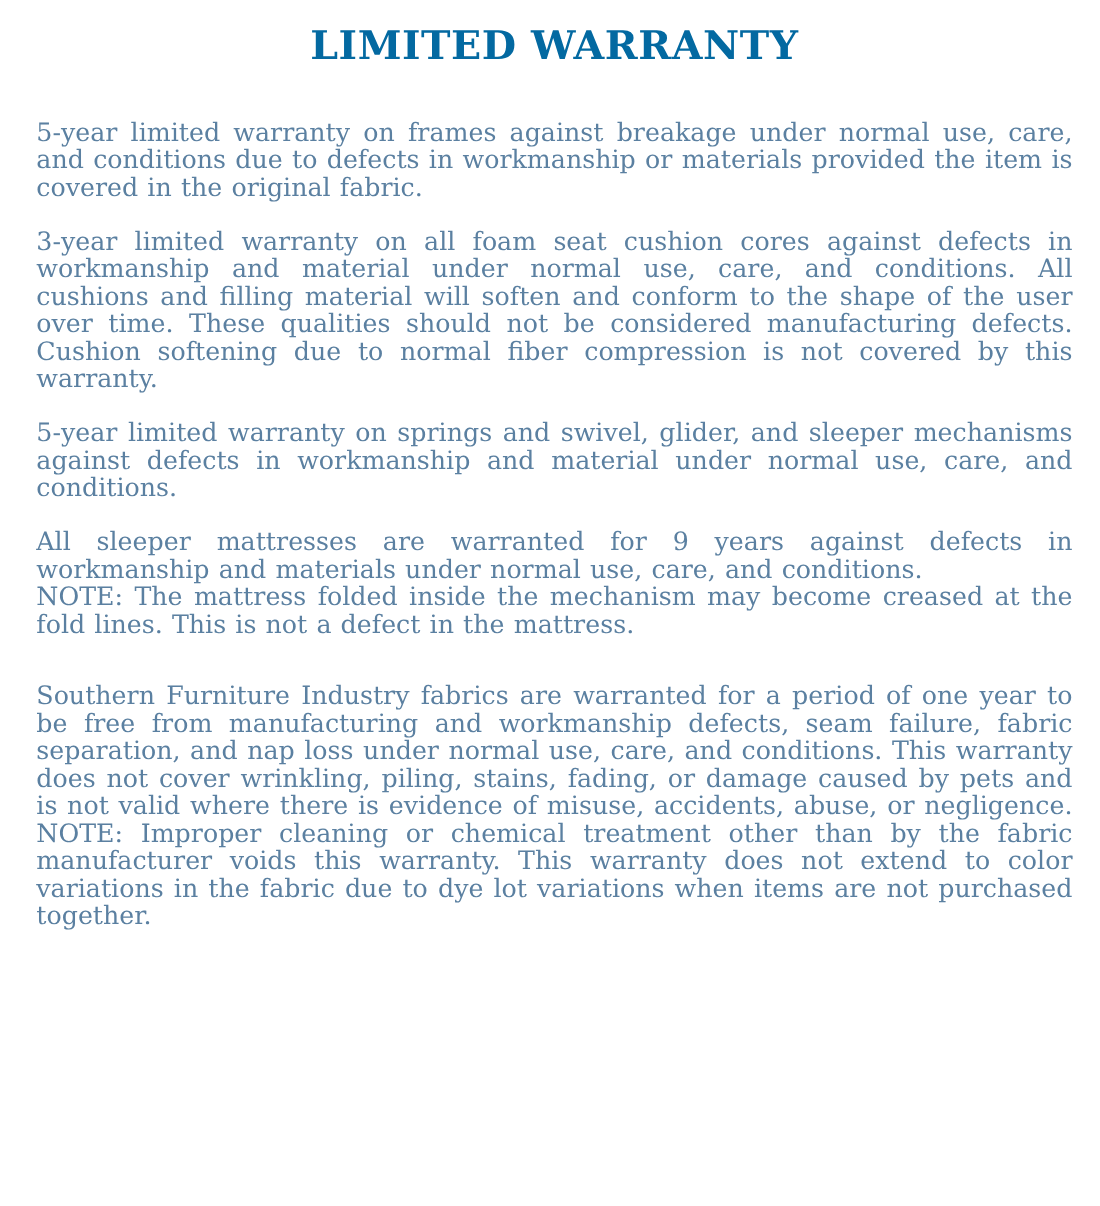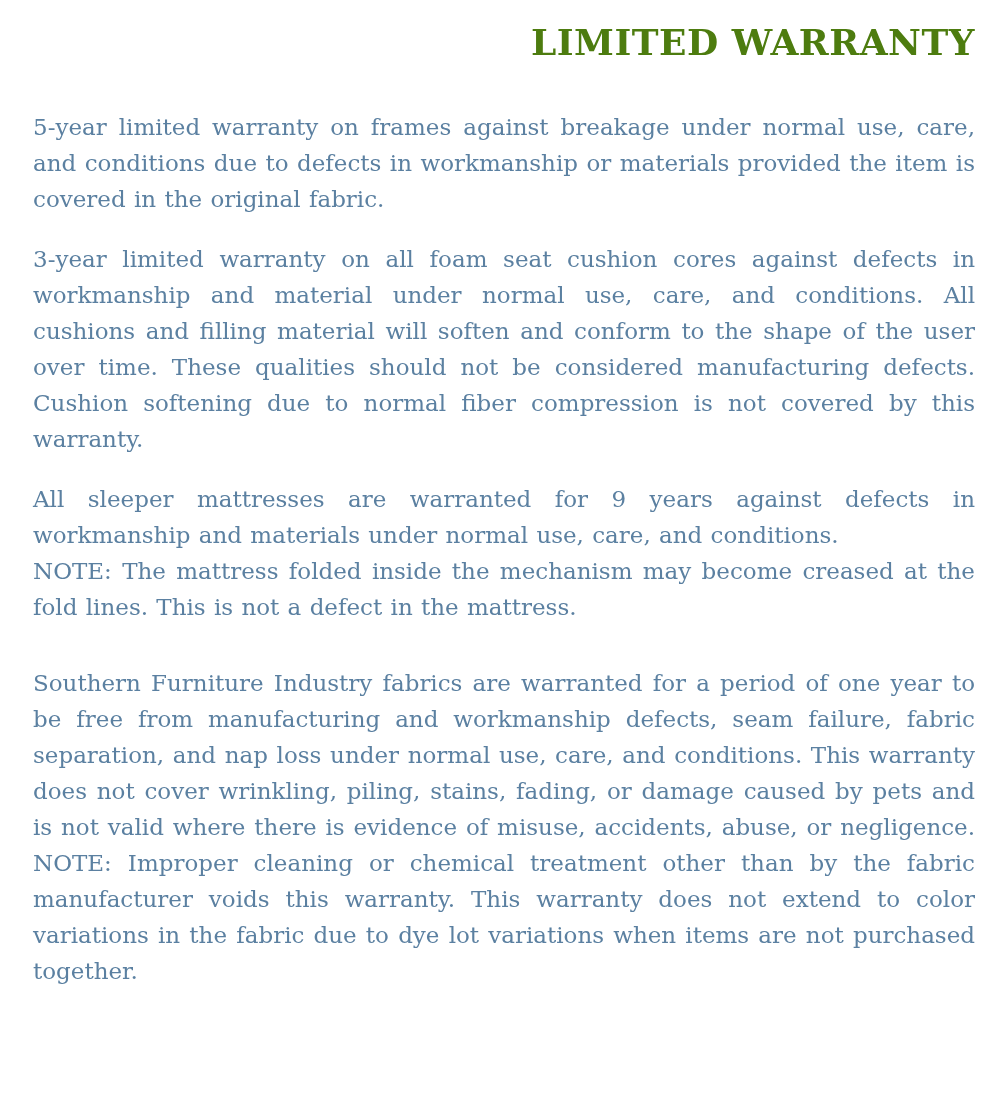--- a/index.html
+++ b/index.html
@@ -18,45 +18,46 @@
     width: 1000px;
     height: 1096px;
     padding: 12px 25px 0 33px;
   }
   .doc-title {
     font-family: "DejaVu Serif", serif;
     font-weight: bold;
     font-size: 36px;
     line-height: 1.25;
     letter-spacing: 0.5px;
-    text-align: right;
-    color: #4d7c0f;
+    text-align: center;
+    color: #0369a1;
     margin: 8px 0 44px 0;
   }
   .doc-paragraph {
     font-size: 23px;
-    line-height: 36px;
+    line-height: 25px;
     color: #5b80a1;
     text-align: justify;
     white-space: pre-line; 
     margin: 0 0 24px 0;
     word-spacing: 1px;
   }
   .gap-large {
     margin-top: 40px;
   }
 </style>
 </head>
 <body>
 
 <div class="doc">
   <h1 class="doc-title">LIMITED WARRANTY</h1>
 
   <p class="doc-paragraph">5-year limited warranty on frames against breakage under normal use, care, and conditions due to defects in workmanship or materials provided the item is covered in the original fabric.</p>
 
   <p class="doc-paragraph">3-year limited warranty on all foam seat cushion cores against defects in workmanship and material under normal use, care, and conditions. All cushions and filling material will soften and conform to the shape of the user over time. These qualities should not be considered manufacturing defects. Cushion softening due to normal fiber compression is not covered by this warranty.</p>
 
+  <p class="doc-paragraph">5-year limited warranty on springs and swivel, glider, and sleeper mechanisms against defects in workmanship and material under normal use, care, and conditions.</p>
 
   <p class="doc-paragraph">All sleeper mattresses are warranted for 9 years against defects in workmanship and materials under normal use, care, and conditions.
 NOTE: The mattress folded inside the mechanism may become creased at the fold lines. This is not a defect in the mattress.</p>
 
   <p class="doc-paragraph gap-large">Southern Furniture Industry fabrics are warranted for a period of one year to be free from manufacturing and workmanship defects, seam failure, fabric separation, and nap loss under normal use, care, and conditions. This warranty does not cover wrinkling, piling, stains, fading, or damage caused by pets and is not valid where there is evidence of misuse, accidents, abuse, or negligence. NOTE: Improper cleaning or chemical treatment other than by the fabric manufacturer voids this warranty. This warranty does not extend to color variations in the fabric due to dye lot variations when items are not purchased together.</p>
 </div>
 
 </body></html>

